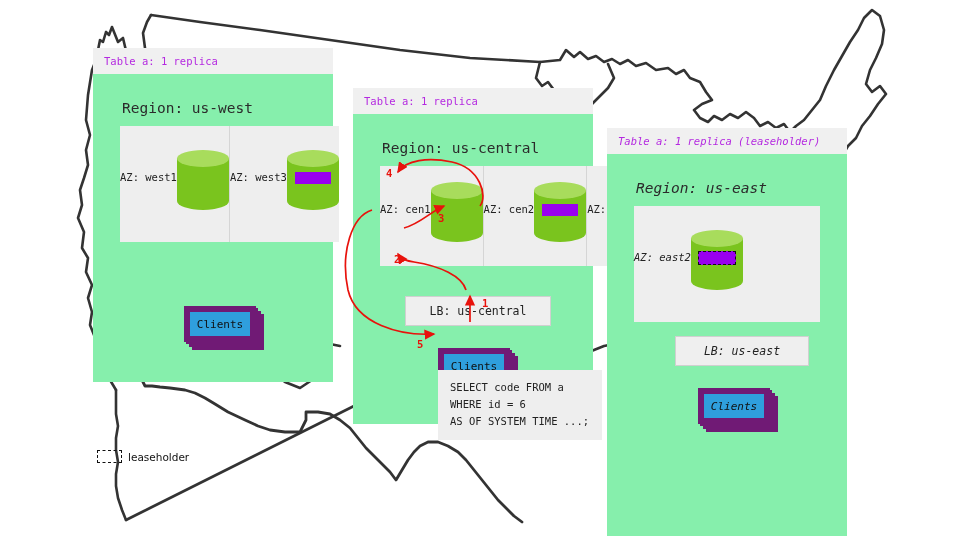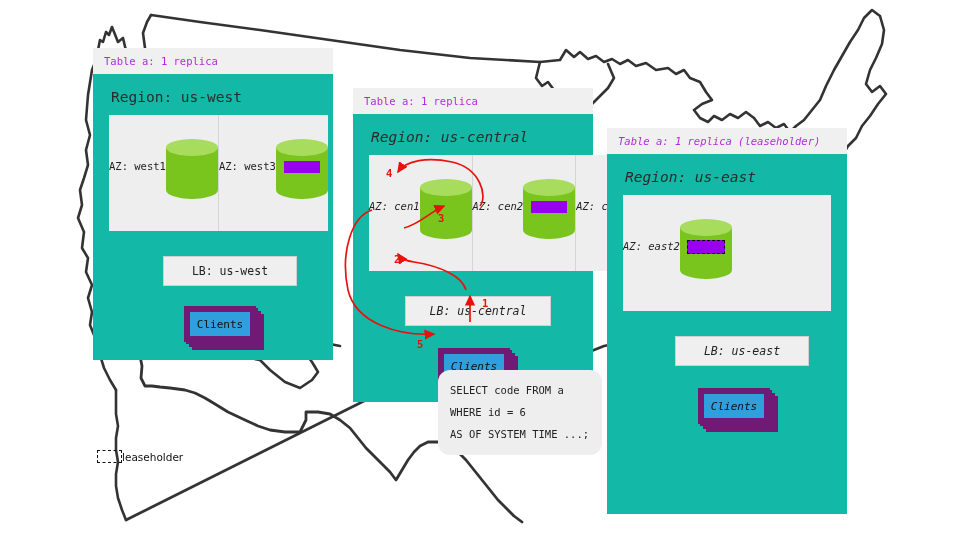--- a/index.html
+++ b/index.html
@@ -38,22 +38,22 @@
   }
   .region-header {
     background: #f0f0f0;
     color: #b429e0;
     font-size: 10.5px;
     padding: 7px 10px 7px 11px;
     letter-spacing: 0px;
     white-space: nowrap;
   }
   .region-body {
-    background: #14b8a6;
-    padding: 4px;
+    background: #86efac;
+    padding: 15px;
     position: relative;
   }
   .region-title {
     color: #2b2b2b;
     font-size: 14.5px;
     padding: 11px 0 10px 14px;
     white-space: nowrap;
   }
   .az-row {
     display: flex;
@@ -155,33 +155,32 @@
     font-size: 11px;
     z-index: 3;
   }
 
   
   .query-note {
     position: absolute;
     background: #eeeeee;
     color: #222;
     font-size: 10.5px;
-    line-height: 22px;
+    line-height: 17px;
     padding: 9px 12px 10px 12px;
     white-space: pre;
     z-index: 3;
-    border-radius: 12px;
   }
 
   
   .legend {
     position: absolute;
     display: flex;
     align-items: center;
-    gap: 0;
+    gap: 6px;
     z-index: 4;
   }
   .legend .swatch {
     width: 23px;
     height: 11px;
     border: 1.5px dashed #111111;
     background: transparent;
   }
   .legend .legend-text {
     font-size: 10.5px;
@@ -310,35 +309,34 @@
         </div>
         <div class="az">
           <div class="az-label">AZ: west3</div>
           <div class="cyl">
             <div class="body"></div>
             <div class="top"></div>
             <div class="replica"></div>
           </div>
         </div>
       </div>
-      <div class="lb" style="left:70px; top:182px; width:104px;">LB: us-west</div>
       <div class="clients" style="left:91px; top:232px;">
         <div class="sheet s3"></div>
         <div class="sheet s2"></div>
         <div class="sheet s1"></div>
         <div class="sheet front">Clients</div>
       </div>
     </div>
   </div>
 
   <div class="region" id="region-us-central" style="left:353px; top:88px; width:240px;">
     <div class="region-header">Table a: 1 replica</div>
-    <div class="region-body" style="height:280px;font-style:italic;">
+    <div class="region-body" style="height:280px;">
       <div class="region-title">Region: us-central</div>
-      <div class="az-row" style="height:116px;">
+      <div class="az-row" style="height:100px;">
         <div class="az">
           <div class="az-label">AZ: cen1</div>
           <div class="cyl">
             <div class="body"></div>
             <div class="top"></div>
           </div>
         </div>
         <div class="az">
           <div class="az-label">AZ: cen2</div>
           <div class="cyl">

